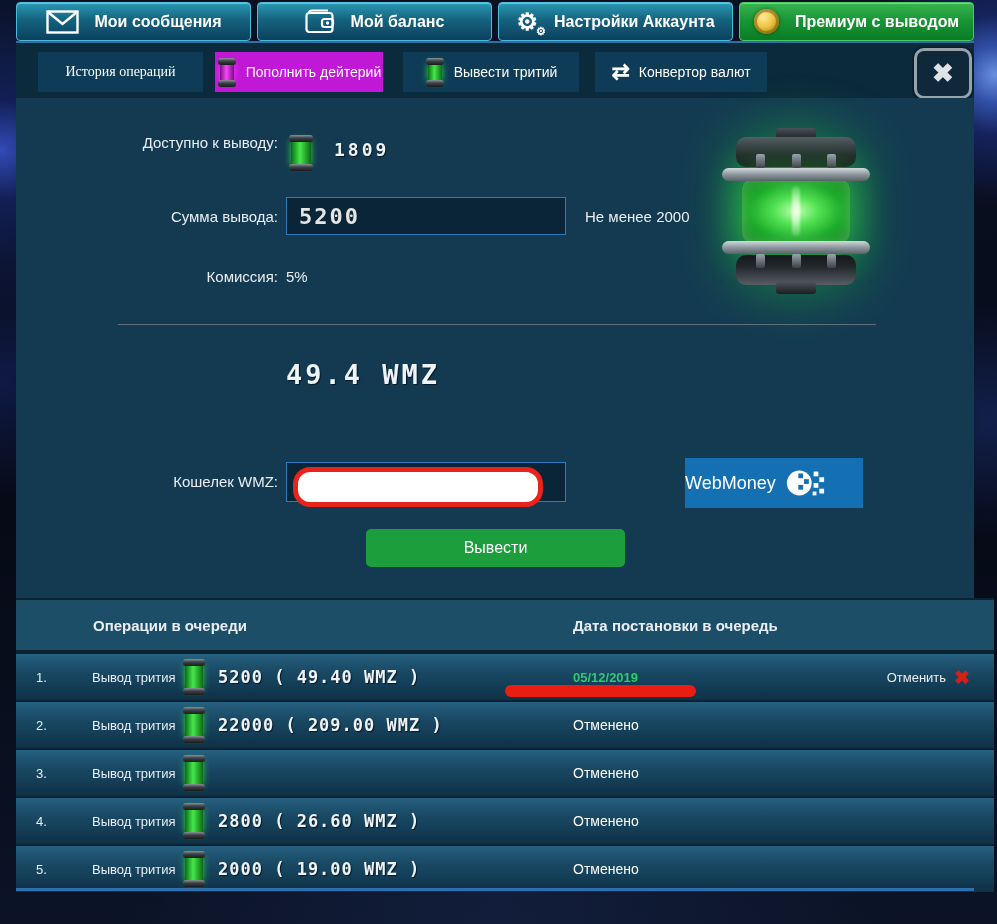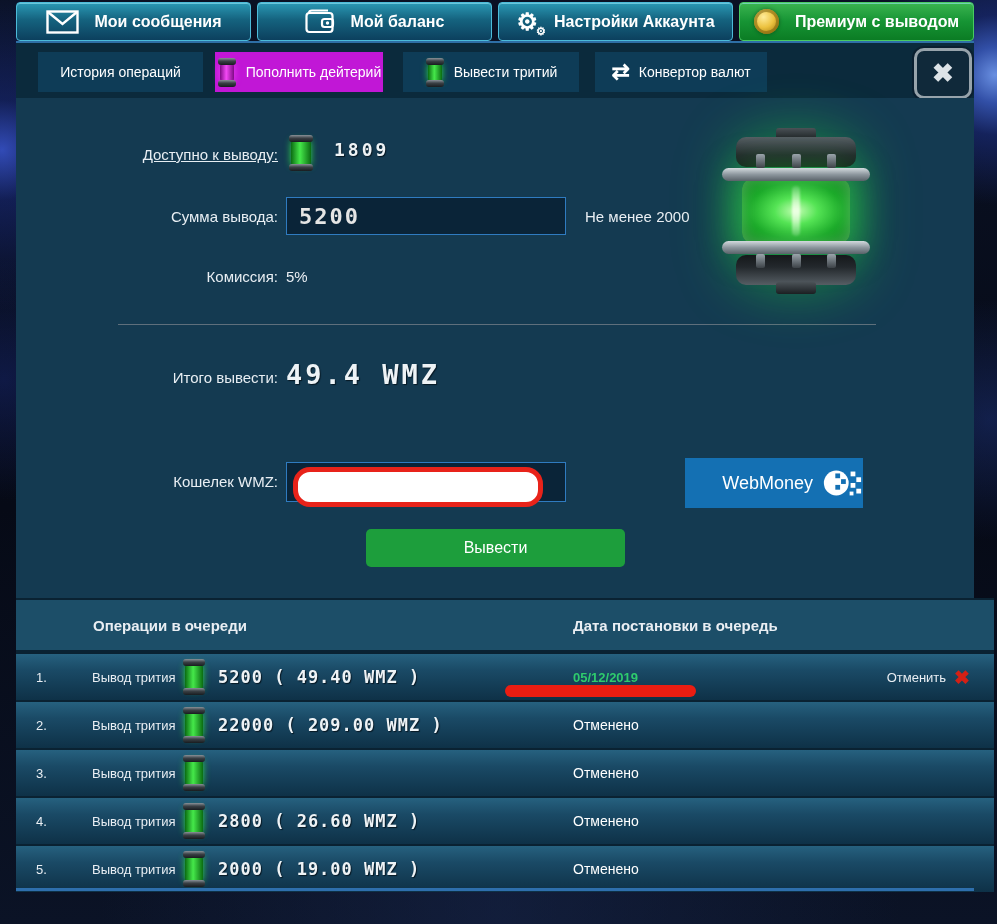--- a/index.html
+++ b/index.html
@@ -37,21 +37,21 @@
     background:radial-gradient(circle at 38% 32%, #ffec9a 0%, #ecc23f 45%, #b9901c 75%, #7c5e0d 100%);
     box-shadow:inset 0 0 0 3px rgba(122,94,13,.55), 0 0 4px rgba(0,0,0,.4);}
 
   
   .navrow{position:absolute;left:0;top:41px;width:100%;height:57px;background:#0b2a3c;border-top:2px solid #2e6fa6;box-sizing:border-box;}
   .nav-btn{
     position:absolute;top:9px;height:40px;display:flex;align-items:center;justify-content:center;gap:9px;
     background:#0e3c57;color:#fff;font-size:14px;cursor:pointer;box-sizing:border-box;
   }
   .nav-btn.magenta{background:#c117d6;}
-  .nav-history{left:22px;width:165px;}
+  .nav-history{left:22px;width:165px;font-family:Liberation Serif, serif;}
   .nav-deuterium{left:199px;width:168px;}
   .nav-tritium{left:387px;width:176px;}
   .nav-convert{left:579px;width:172px;}
   .exchange-glyph{font-size:22px;font-weight:bold;line-height:1;color:#fff;}
   .close-btn{
     position:absolute;right:2px;top:5px;width:52px;height:45px;border-radius:10px;
     border:3px solid #97a3ab;background:#10293a;color:#dde3e7;
     display:flex;align-items:center;justify-content:center;font-size:26px;font-weight:bold;cursor:pointer;
     box-shadow:0 0 0 2px rgba(10,25,40,.6);
   }
@@ -80,21 +80,21 @@
     font-size:22px;padding:0 12px;outline:none;}
   .amount-field{left:270px;top:99px;width:280px;height:38px;}
   .hint{position:absolute;left:569px;top:110px;font-size:15px;}
   .commission-value{position:absolute;left:270px;top:170px;font-size:15px;}
   .divider{position:absolute;left:102px;top:226px;width:758px;height:1px;background:#5f6f7c;}
   .total-value{position:absolute;left:270px;top:261px;font-size:27px;letter-spacing:3px;}
   .wallet-field{left:270px;top:364px;width:280px;height:40px;}
   .redaction{position:absolute;left:277px;top:369px;width:240px;height:30px;background:#fff;
     border:5px solid #e8231a;border-radius:17px;z-index:3;}
   .webmoney{position:absolute;left:669px;top:360px;width:178px;height:50px;background:#1470b3;
-    display:flex;align-items:center;justify-content:flex-end;gap:8px;cursor:pointer;
+    display:flex;align-items:center;justify-content:flex-start;gap:8px;cursor:pointer;
     color:#fff;font-size:18px;}
   .withdraw-btn{position:absolute;left:350px;top:431px;width:259px;height:38px;background:#1d9e3c;
     border:none;border-radius:5px;color:#fff;font-size:16px;font-family:"Liberation Sans",sans-serif;cursor:pointer;}
 
   
   .big-capsule{position:absolute;left:692px;top:30px;width:176px;height:166px;
     filter:drop-shadow(0 0 26px rgba(30,215,55,.45));}
   .bc-knob{position:absolute;left:68px;width:40px;height:12px;background:linear-gradient(180deg,#4b5257,#1b1f22);border-radius:3px;}
   .bc-knob.top{top:0;} .bc-knob.bottom{bottom:0;}
   .bc-cap{position:absolute;left:28px;width:120px;height:30px;border-radius:10px;
@@ -186,36 +186,35 @@
       <div class="nav-btn nav-convert">
         <span class="exchange-glyph">⇄</span>
         <span>Конвертор валют</span>
       </div>
       <div class="close-btn">
         <span>✖</span>
       </div>
     </div>
 
     <div class="main">
-      <div class="f-label" style="top:48px;text-decoration:underline;">Доступно к выводу:</div>
+      <div class="f-label" style="top:36px;">Доступно к выводу:</div>
       <span class="cap-icon big avail-icon">
           <span class="glass"></span>
         </span>
       <div class="avail-value techno">1809</div>
 
       <div class="f-label" style="top:110px;">Сумма вывода:</div>
       <input class="field amount-field" value="5200" style="">
       <div class="hint">Не менее 2000</div>
 
       <div class="f-label" style="top:170px;">Комиссия:</div>
       <div class="commission-value">5%</div>
 
       <div class="divider"></div>
 
-      <div class="f-label" style="top:271px;">Итого вывести:</div>
       <div class="total-value techno">49.4 WMZ</div>
 
       <div class="f-label" style="top:375px;">Кошелек WMZ:</div>
       <input class="field wallet-field" value="" style="">
       <div class="redaction"></div>
 
       <div class="webmoney">
         <span>WebMoney</span>
         <svg width="42" height="36" viewBox="0 0 44 36">
           <circle cx="16" cy="18" r="13" fill="#ffffff"></circle>

